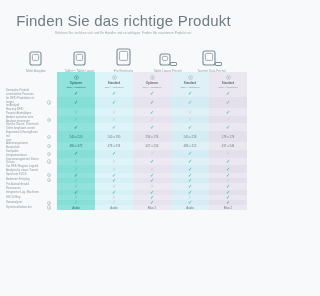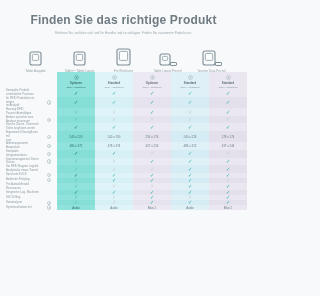--- a/index.html
+++ b/index.html
@@ -7,21 +7,21 @@
     width: 247px; height: 296px;
     font-family: "Liberation Sans", sans-serif;
     background: #f7f9fa;
     overflow: hidden;
   }
   .page { width: 247px; height: 296px; position: relative; background: #f7f9fa; }
 
   
   .hero { padding-top: 14px; text-align: center; }
   .hero-title {
-    font-size: 12px; font-weight: 700; color: #6f7c83;
+    font-size: 15px; font-weight: 400; color: #6f7c83;
     letter-spacing: .2px; line-height: 13px;
   }
   .hero-sub {
     margin: 4px auto 0; width: 152px;
     font-size: 3.1px; color: #9aa7ae; line-height: 5.2px;
     letter-spacing: .05px;
   }
 
   
   .products {

